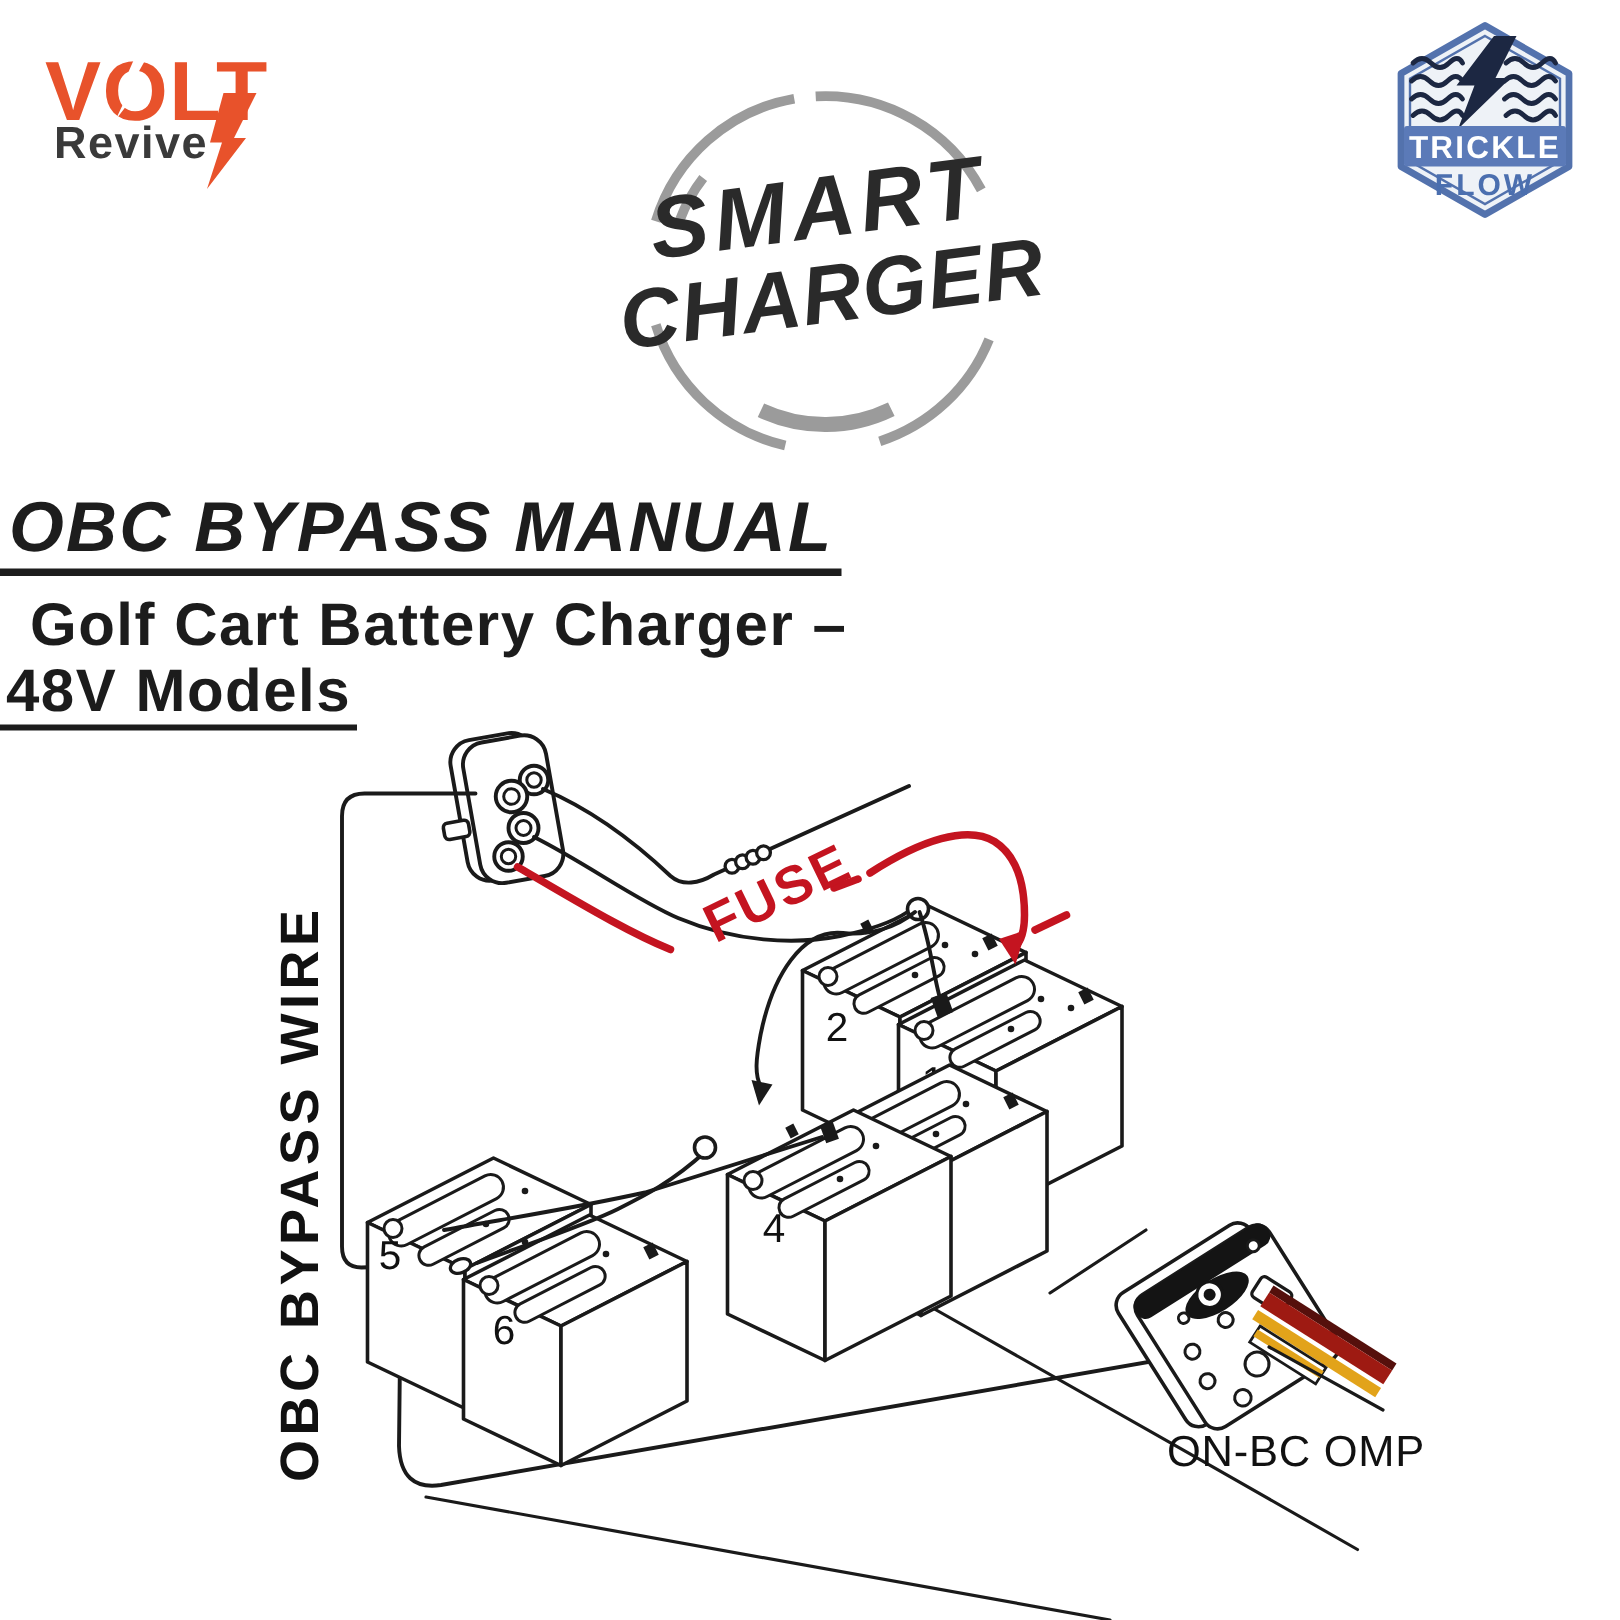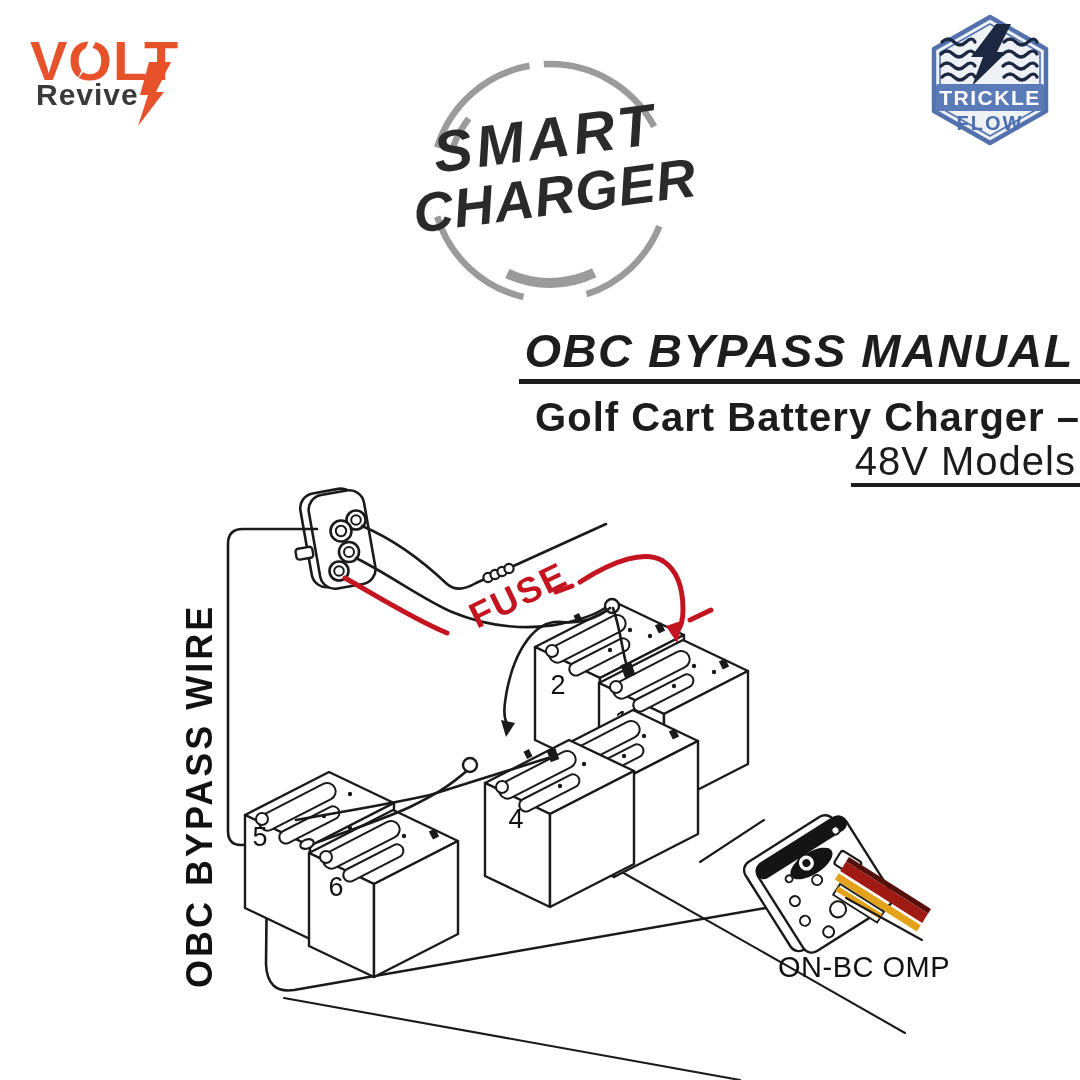--- a/index.html
+++ b/index.html
@@ -2,28 +2,28 @@
 <html><head>
 <meta charset="utf-8">
 <style>
   html,body{margin:0;padding:0;}
   body{
     width:1080px;height:1080px;position:relative;overflow:hidden;
     background:#ffffff;
     font-family:"Liberation Sans","DejaVu Sans",sans-serif;
   }
   #scene{position:absolute;left:0;top:0;width:1080px;height:1080px;}
-  .title-wrap{position:absolute;top:326px;left:0;width:1080px;text-align:right;z-index:5;}
+  .title-wrap{position:absolute;top:326px;left:0;width:1080px;text-align:left;z-index:5;}
   .main-title{
     display:inline-block;font-size:47px;font-weight:800;font-style:italic;
     letter-spacing:1.5px;color:#1d1d1d;border-bottom:5px solid #1d1d1d;
     padding:0 6px 4px;line-height:1.05;
   }
   .sub1{margin-top:13px;font-size:40px;font-weight:700;color:#1c1c1c;letter-spacing:1px;line-height:1.0;padding-left:20px;}
-  .sub2{display:inline-block;font-size:40px;font-weight:400;color:#1c1c1c;letter-spacing:1px;
+  .sub2{display:inline-block;font-size:40px;font-weight:700;color:#1c1c1c;letter-spacing:1px;
     border-bottom:4px solid #1c1c1c;padding:0 4px 2px;margin-top:4px;line-height:1.0;}
   
   .bat-face{fill:#ffffff;stroke:#1a1a1a;stroke-width:2.4;stroke-linejoin:round;}
   .bat-detail{fill:#ffffff;stroke:#1a1a1a;stroke-width:2;}
   .dot{fill:#1a1a1a;}
   .term{fill:#1a1a1a;}
   .wire{fill:none;stroke:#1a1a1a;stroke-width:2.6;stroke-linecap:round;stroke-linejoin:round;}
   .wire-thin{fill:none;stroke:#1a1a1a;stroke-width:2.1;stroke-linecap:round;}
   .rwire{fill:none;stroke:#c41420;stroke-width:5;stroke-linecap:round;stroke-linejoin:round;}
   .arc{fill:none;stroke:#9b9b9b;stroke-width:6.5;stroke-linecap:butt;}

